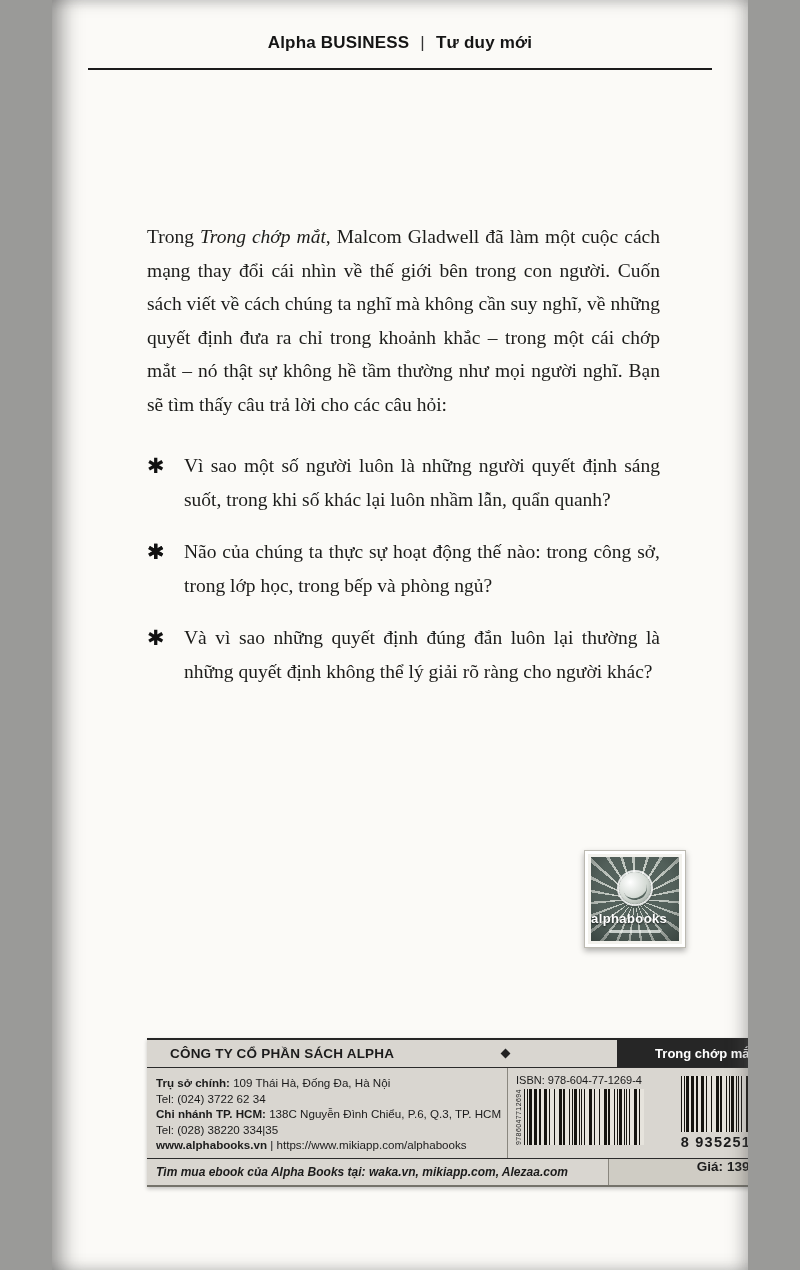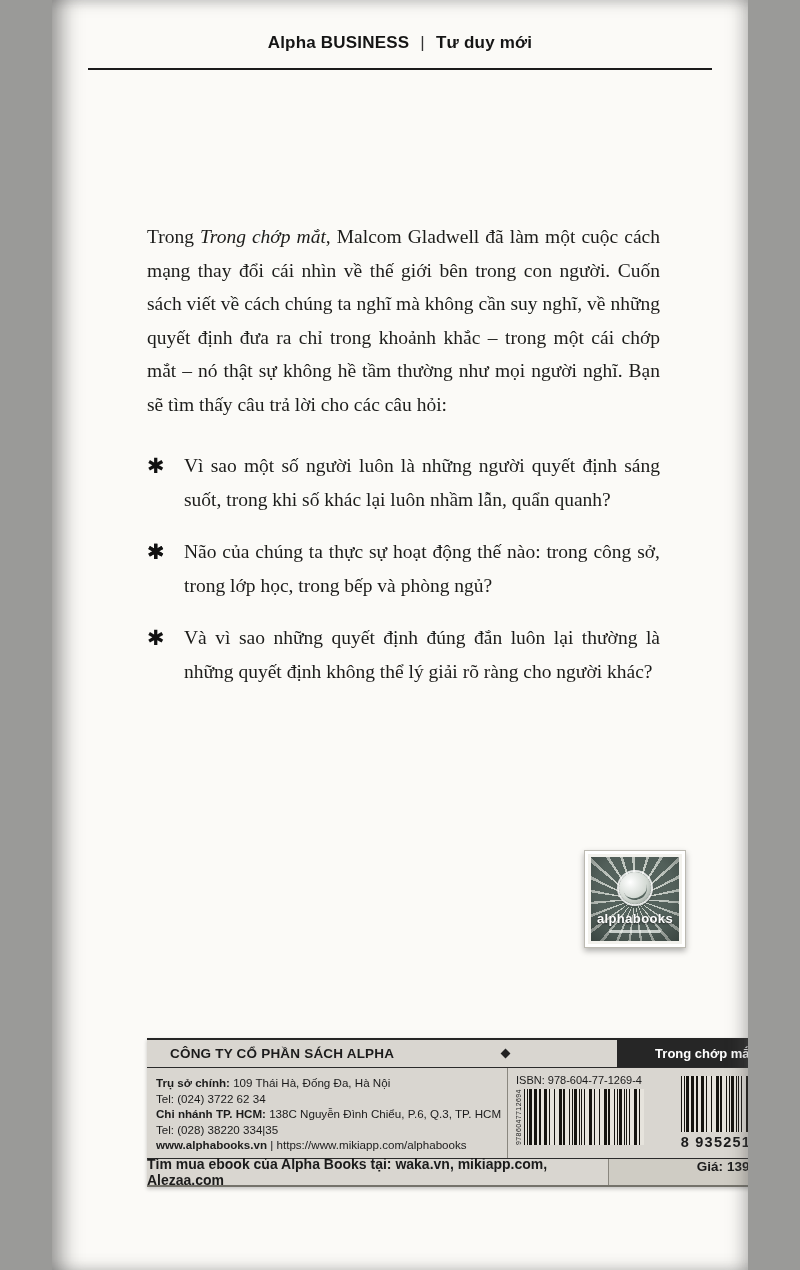--- a/index.html
+++ b/index.html
@@ -41,21 +41,21 @@
   .logo-inner { position:relative; width:100%; height:100%; overflow:hidden;
           background:repeating-conic-gradient(from 3deg, #56645e 0deg 12deg, #d7dcd5 12deg 15.5deg); }
   .logo-inner::before { content:""; position:absolute; inset:0;
           background:radial-gradient(circle at 50% 40%, rgba(255,255,255,0) 16%, rgba(70,82,78,.25) 58%, rgba(36,44,41,.55) 100%); }
   .logo-ball { position:absolute; left:50%; top:37%; width:32px; height:32px;
           transform:translate(-50%,-50%); border-radius:50%;
           background:radial-gradient(circle at 35% 32%, #ffffff, #d3d9d3 55%, #89938c);
           box-shadow:0 0 0 2px rgba(255,255,255,.85), 0 2px 4px rgba(0,0,0,.45); }
   .logo-ball::after { content:""; position:absolute; inset:4px; border-radius:50%;
           border-bottom:2px solid #55645e; transform:rotate(-18deg); }
-  .logo-name { position:absolute; left:0; right:0; bottom:15px; text-align:center;
+  .logo-name { position:absolute; left:0; right:0; bottom:15px; text-align:left;
           font-family:"Liberation Sans", sans-serif; font-weight:700; font-size:13px;
           color:#fff; letter-spacing:.4px; text-shadow:0 1px 2px rgba(0,0,0,.65); }
   .logo-tagline { position:absolute; left:18px; right:18px; bottom:8px; height:3px;
           background:rgba(240,244,240,.75); border-radius:2px; }
 
   
   .colophon { position:absolute; left:95px; top:1038px; width:645px;
           background:#d9d6d0; color:#1b1b1b; font-family:"Liberation Sans", sans-serif;
           border-top:2px solid #262626; border-bottom:2px solid #74726a;
           box-shadow:0 2px 4px rgba(0,0,0,.22); }
@@ -86,21 +86,21 @@
   .ean-block { flex:1; display:flex; flex-direction:column; min-width:0;margin-left:32px; }
   .ean-bars { height:56px; margin-top:4px; background-color:#e6e3dc;
       background-image:
         repeating-linear-gradient(90deg, #15130f 0 1.5px, rgba(0,0,0,0) 1.5px 5px),
         repeating-linear-gradient(90deg, rgba(0,0,0,0) 0 3px, #15130f 3px 4px, rgba(0,0,0,0) 4px 9px),
         repeating-linear-gradient(90deg, rgba(0,0,0,0) 0 6px, #15130f 6px 8.5px, rgba(0,0,0,0) 8.5px 15px); }
   .ean-digits { font-size:14.5px; font-weight:700; letter-spacing:1.2px; text-align:center;
           margin-top:2px; white-space:nowrap; }
 
   .row3 { display:flex; height:26px; border-top:1.5px solid #2a2a2a; align-items:stretch; }
-  .ebook { flex:1; display:flex; align-items:center; font-weight:700; font-size:14px; }
+  .ebook { flex:1; display:flex; align-items:center; padding-left:9px; font-weight:700; font-size:12px;font-style:italic; }
   .price-cell { flex:0 0 175px; border-left:1px solid #8a877f; background:#cfccc4;
           display:flex; align-items:flex-start; justify-content:flex-end; gap:4px;
           padding-right:8px; font-weight:700; font-size:13.5px; }
 </style>
 </head>
 <body>
 
 <div class="page">
 
   <header class="masthead">

